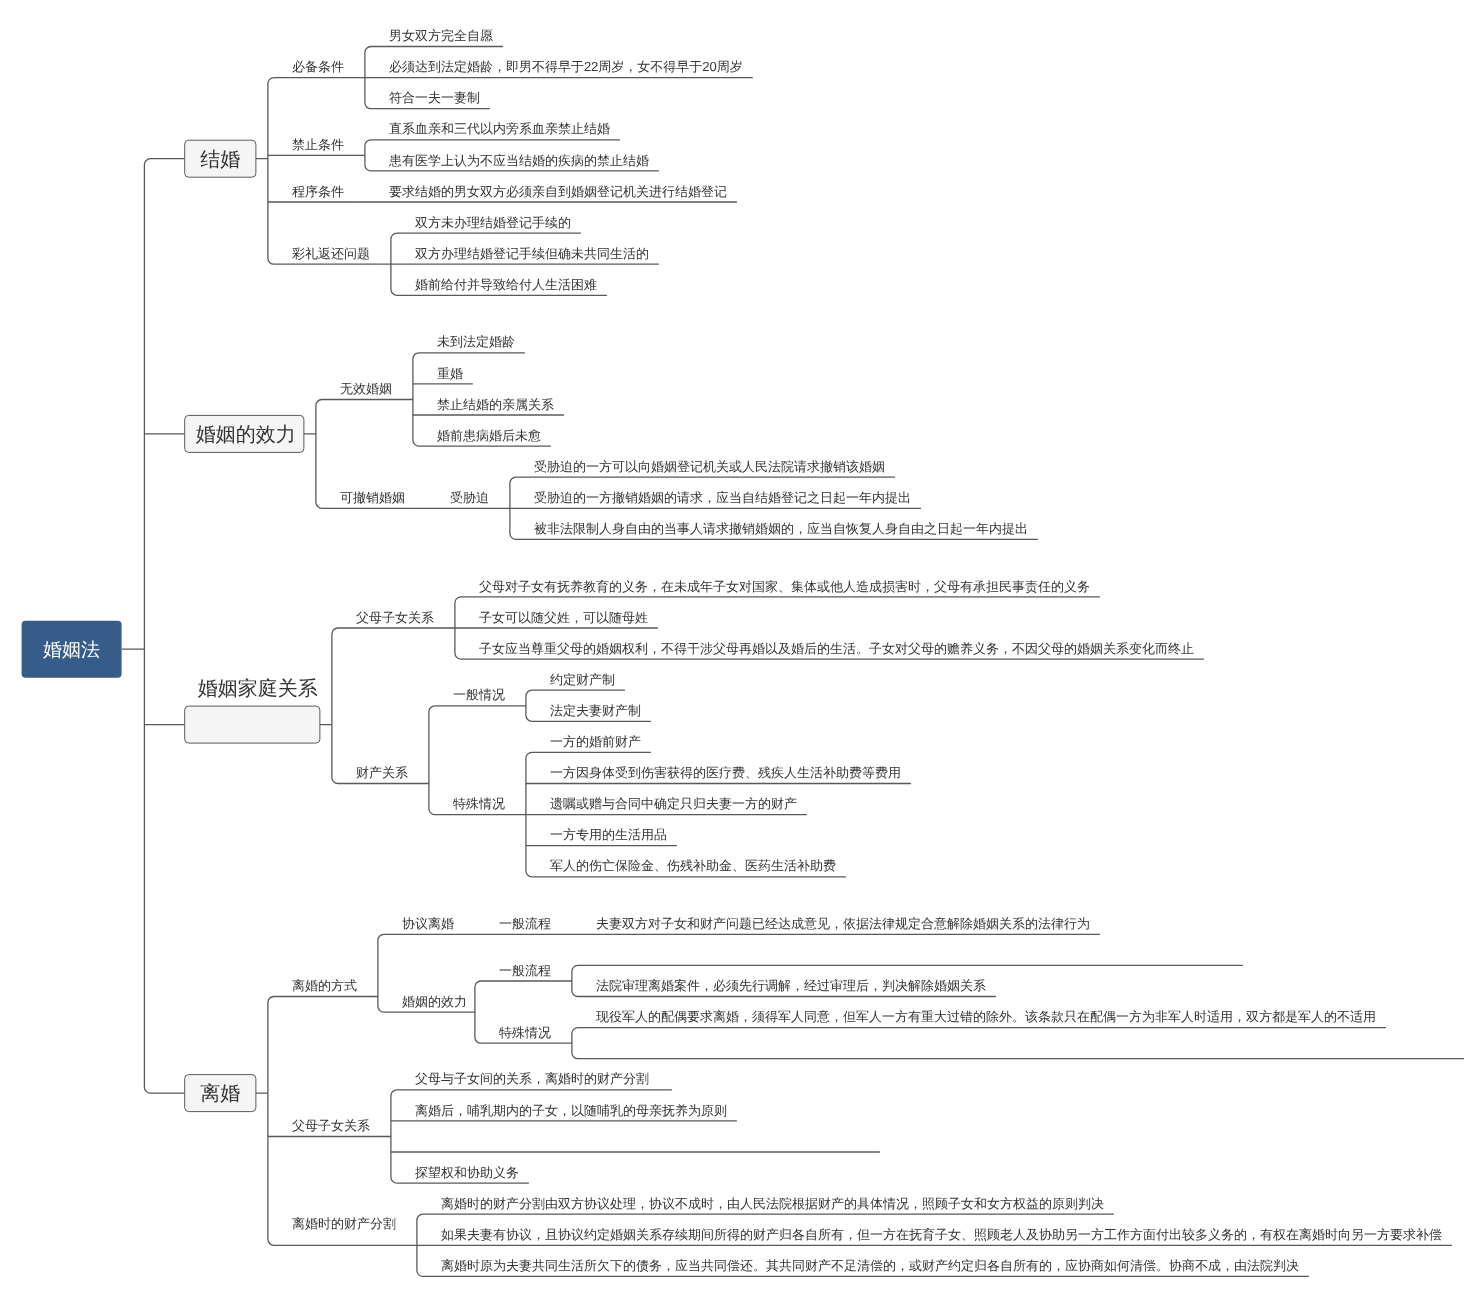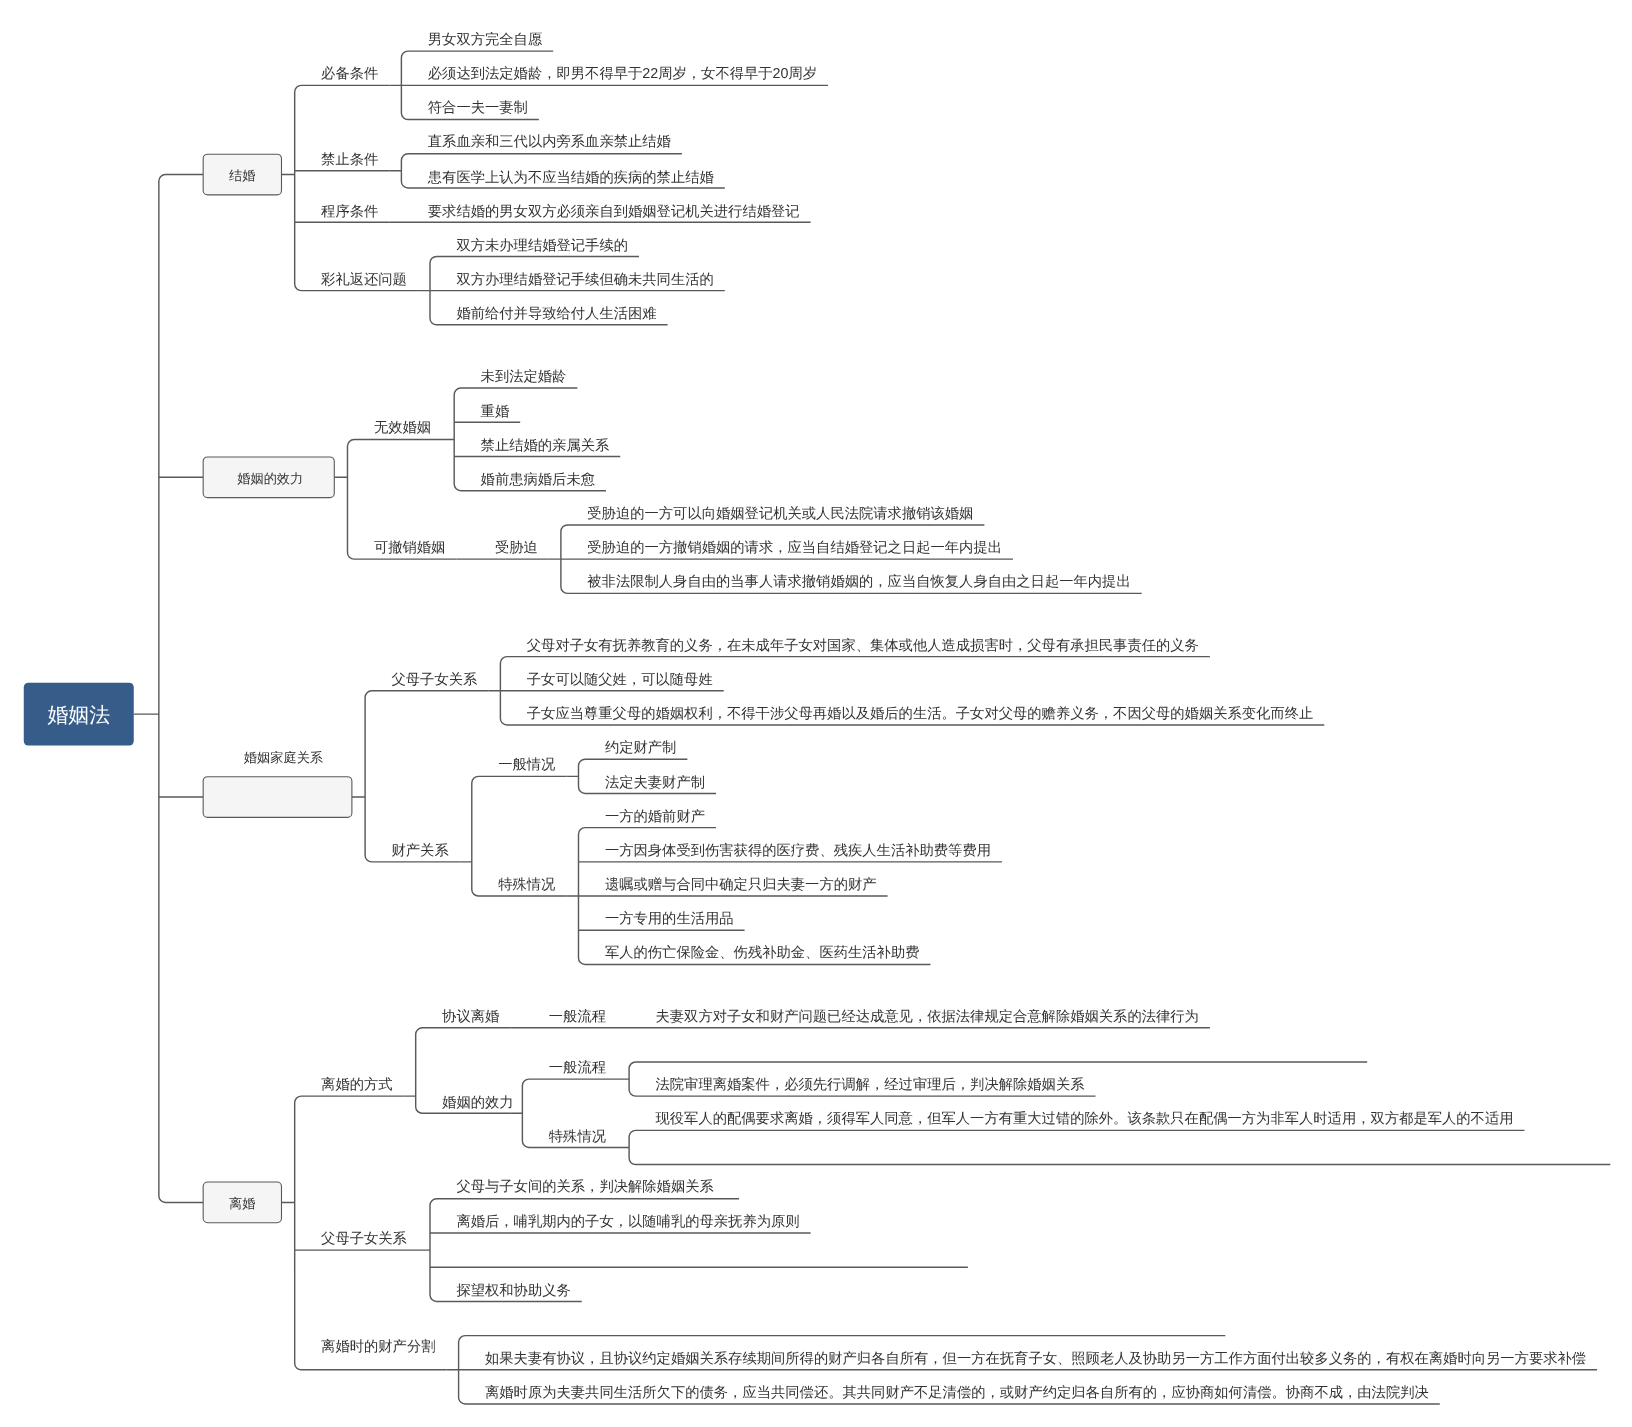--- a/index.html
+++ b/index.html
@@ -10,21 +10,21 @@
 #canvas{position:absolute;left:0;top:0;width:1484px;height:1297px;background:#fff}
 #wires{position:absolute;left:0;top:0;width:1484px;height:1297px;pointer-events:none}
 #wires .link{fill:none;stroke:#595959;stroke-width:1.3}
 #wires .root-rect{fill:#365C89;stroke:none}
 #wires .branch-rect{fill:#F5F5F5;stroke:#5A5A5A;stroke-width:1}
 .node{position:absolute;white-space:pre;-webkit-font-smoothing:antialiased;text-rendering:geometricPrecision;will-change:opacity}
 .node .lbl{display:block;white-space:pre}
 .root{display:flex;align-items:center;justify-content:center}
 .root .lbl{font-size:19px;color:#fff;line-height:1;position:relative;top:1px}
 .branch{display:flex;align-items:center;justify-content:center}
-.branch .lbl{font-size:12px;color:#333;line-height:1;position:relative;top:1px}
+.branch .lbl{font-size:20px;color:#333;line-height:1;position:relative;top:1px}
 .topic .lbl,.leaf .lbl{font-size:13px;color:#333;line-height:19.2px}
 </style>
 </head>
 <body>
 
 <div id="canvas">
 <svg id="wires" viewBox="0 0 1484 1297" width="1484" height="1297">
 <g>
 <path class="link" d="M121.6 649.2H144.4 M144.4 164.7V1087.1 M144.4 164.7A6 6 0 0 1 150.4 158.7H184.7 M144.4 433.9H184.7 M144.4 724.6H184.7 M144.4 1087.1A6 6 0 0 0 150.4 1093.1H184.7"></path>
 <path class="link" d="M255.9 158.7H267.9 M267.9 83.6V258.2 M267.9 83.6A6 6 0 0 1 273.9 77.6H353.9 M267.9 155.3H353.9 M267.9 202H353.9 M267.9 258.2A6 6 0 0 0 273.9 264.2H379.9"></path>
@@ -104,19 +104,20 @@
 <div class="node topic" style="left:291.9px;top:976.1px"><span class="lbl">离婚的方式</span></div>
 <div class="node topic" style="left:401.9px;top:913.9px"><span class="lbl">协议离婚</span></div>
 <div class="node topic" style="left:498.9px;top:913.9px"><span class="lbl">一般流程</span></div>
 <div class="node leaf" style="left:595.9px;top:913.9px"><span class="lbl">夫妻双方对子女和财产问题已经达成意见，依据法律规定合意解除婚姻关系的法律行为</span></div>
 <div class="node topic" style="left:401.9px;top:991.7px"><span class="lbl">婚姻的效力</span></div>
 <div class="node topic" style="left:498.9px;top:960.6px"><span class="lbl">一般流程</span></div>
 <div class="node leaf" style="left:595.9px;top:976.1px"><span class="lbl">法院审理离婚案件，必须先行调解，经过审理后，判决解除婚姻关系</span></div>
 <div class="node topic" style="left:498.9px;top:1022.8px"><span class="lbl">特殊情况</span></div>
 <div class="node leaf" style="left:595.9px;top:1007.2px"><span class="lbl">现役军人的配偶要求离婚，须得军人同意，但军人一方有重大过错的除外。该条款只在配偶一方为非军人时适用，双方都是军人的不适用</span></div>
 <div class="node topic" style="left:291.9px;top:1116px"><span class="lbl">父母子女关系</span></div>
-<div class="node leaf" style="left:414.9px;top:1069.4px"><span class="lbl">父母与子女间的关系，判决解除婚姻关系</span></div>
+<div class="node leaf" style="left:414.9px;top:1069.4px"><span class="lbl">父母与子女间的关系，离婚时的财产分割</span></div>
 <div class="node leaf" style="left:414.9px;top:1100.5px"><span class="lbl">离婚后，哺乳期内的子女，以随哺乳的母亲抚养为原则</span></div>
 <div class="node leaf" style="left:414.9px;top:1162.7px"><span class="lbl">探望权和协助义务</span></div>
 <div class="node topic" style="left:291.9px;top:1214px"><span class="lbl">离婚时的财产分割</span></div>
+<div class="node leaf" style="left:440.9px;top:1193.8px"><span class="lbl">离婚时的财产分割由双方协议处理，协议不成时，由人民法院根据财产的具体情况，照顾子女和女方权益的原则判决</span></div>
 <div class="node leaf" style="left:440.9px;top:1224.9px"><span class="lbl">如果夫妻有协议，且协议约定婚姻关系存续期间所得的财产归各自所有，但一方在抚育子女、照顾老人及协助另一方工作方面付出较多义务的，有权在离婚时向另一方要求补偿</span></div>
 <div class="node leaf" style="left:440.9px;top:1256px"><span class="lbl">离婚时原为夫妻共同生活所欠下的债务，应当共同偿还。其共同财产不足清偿的，或财产约定归各自所有的，应协商如何清偿。协商不成，由法院判决</span></div>
 </div>
 
 </body></html>

